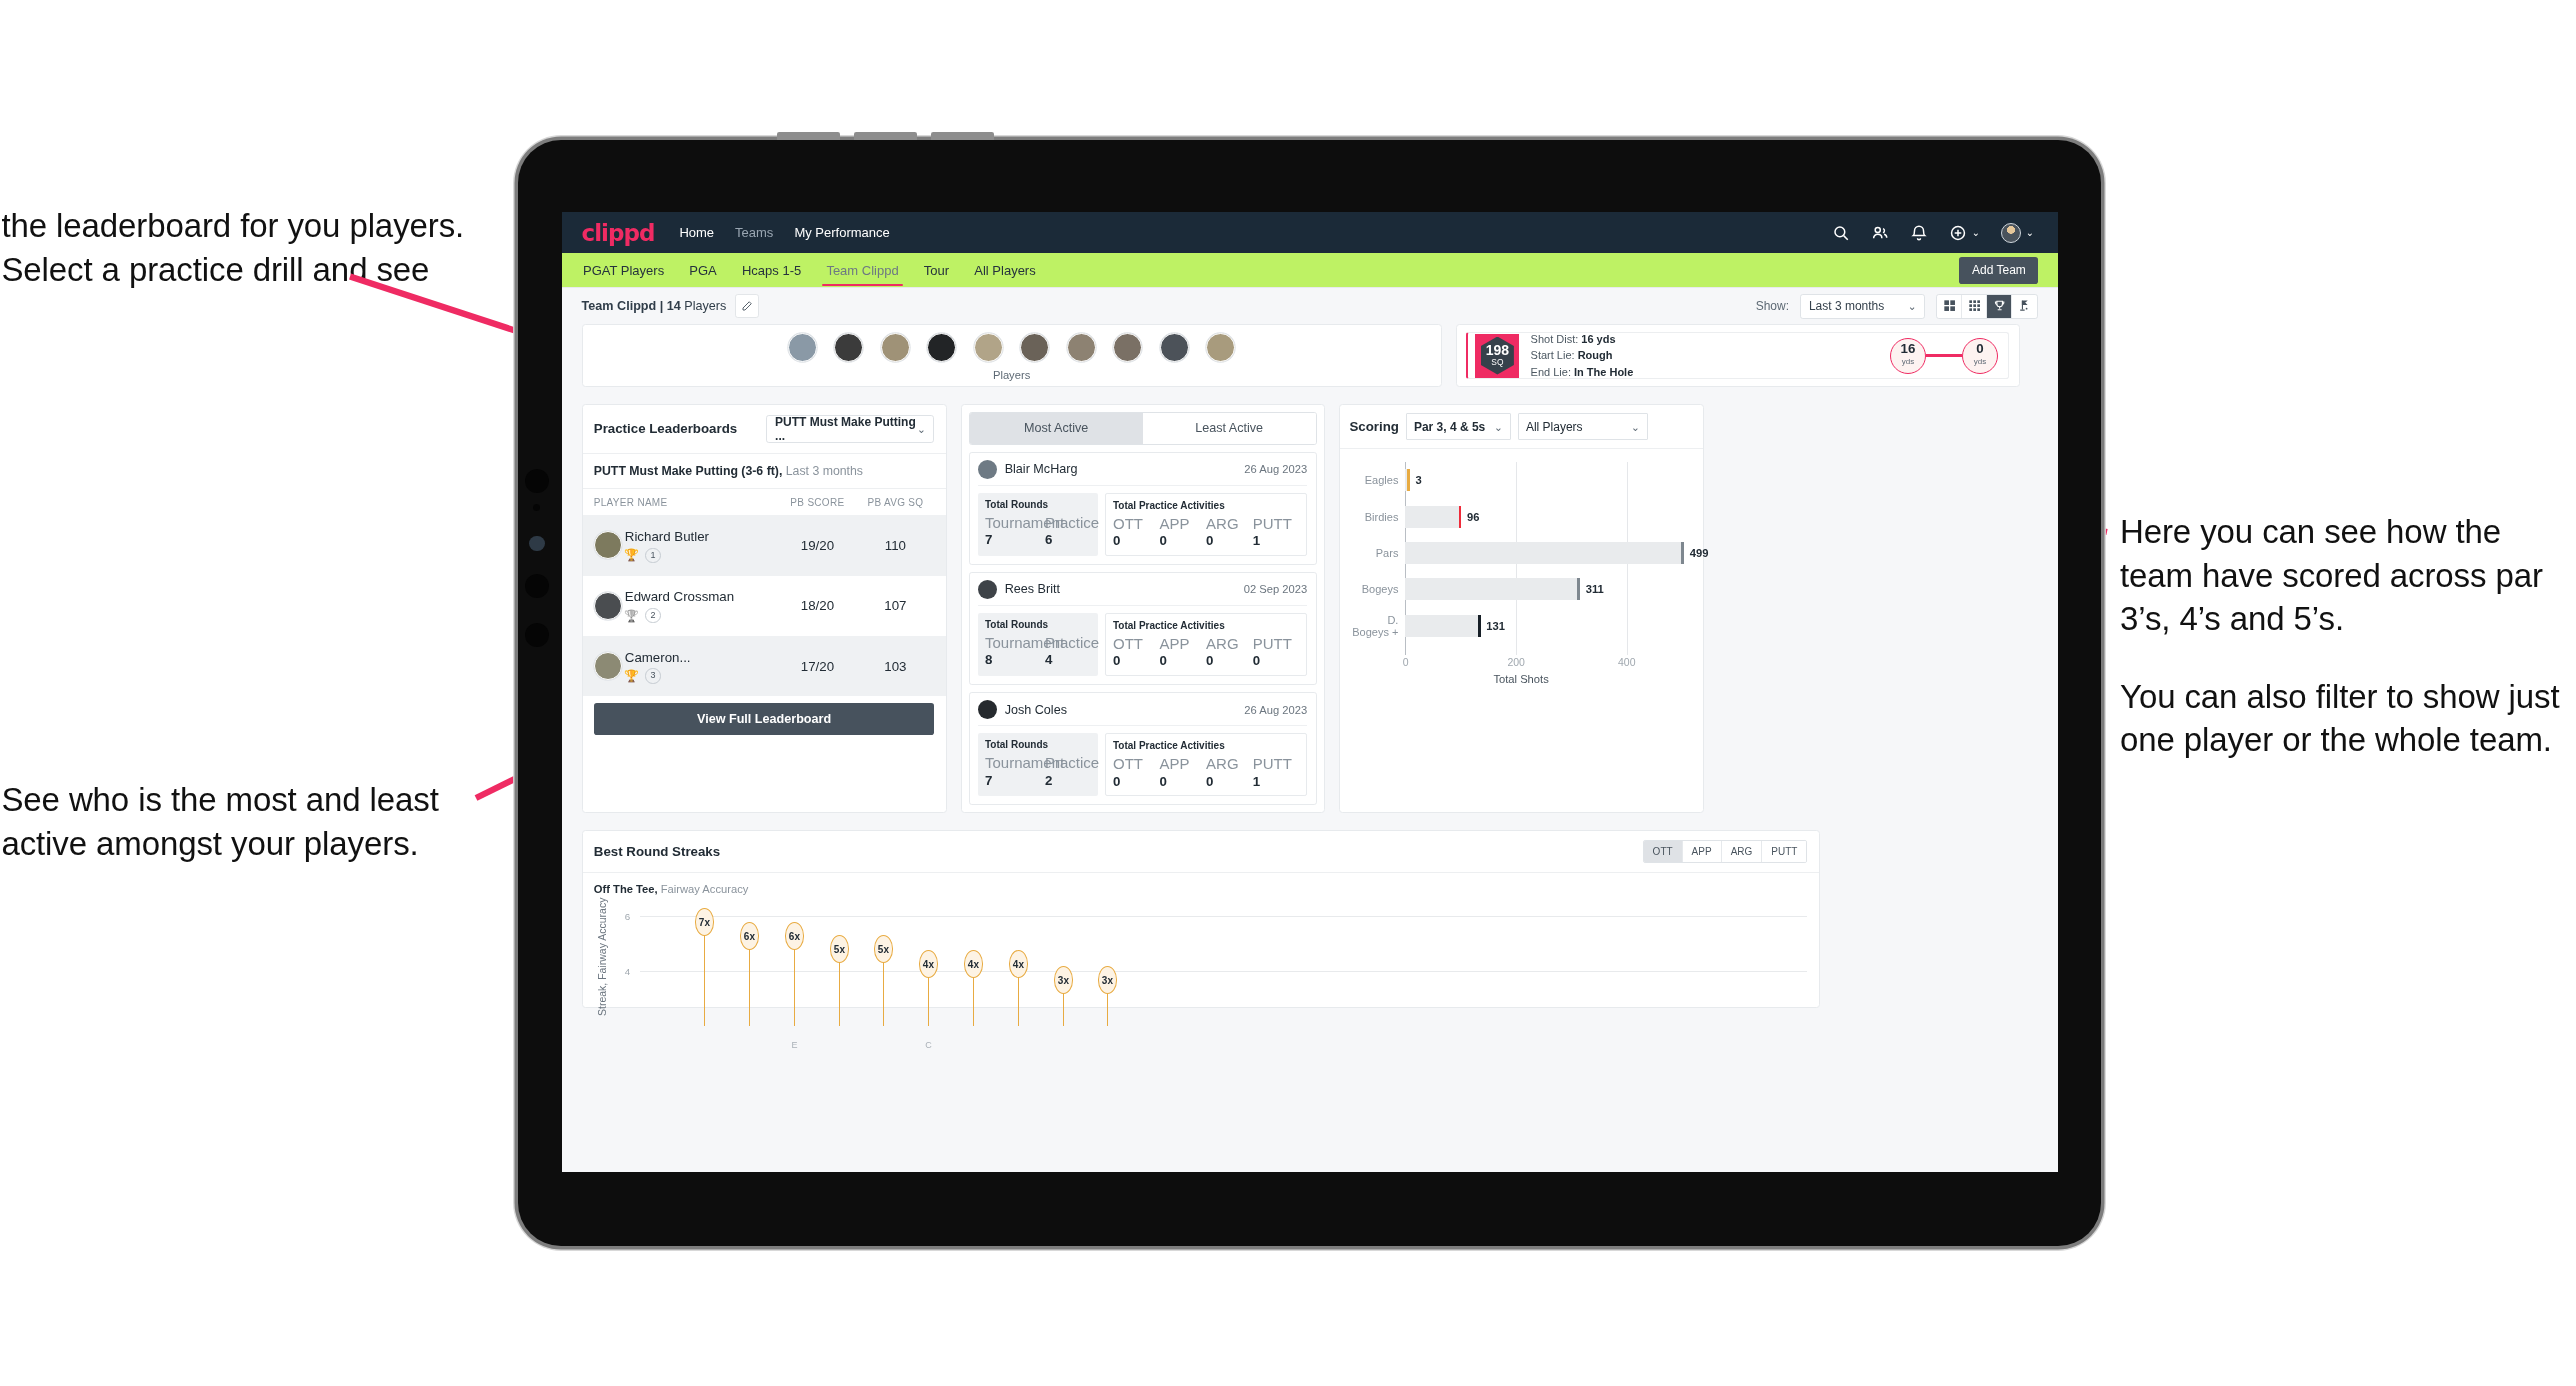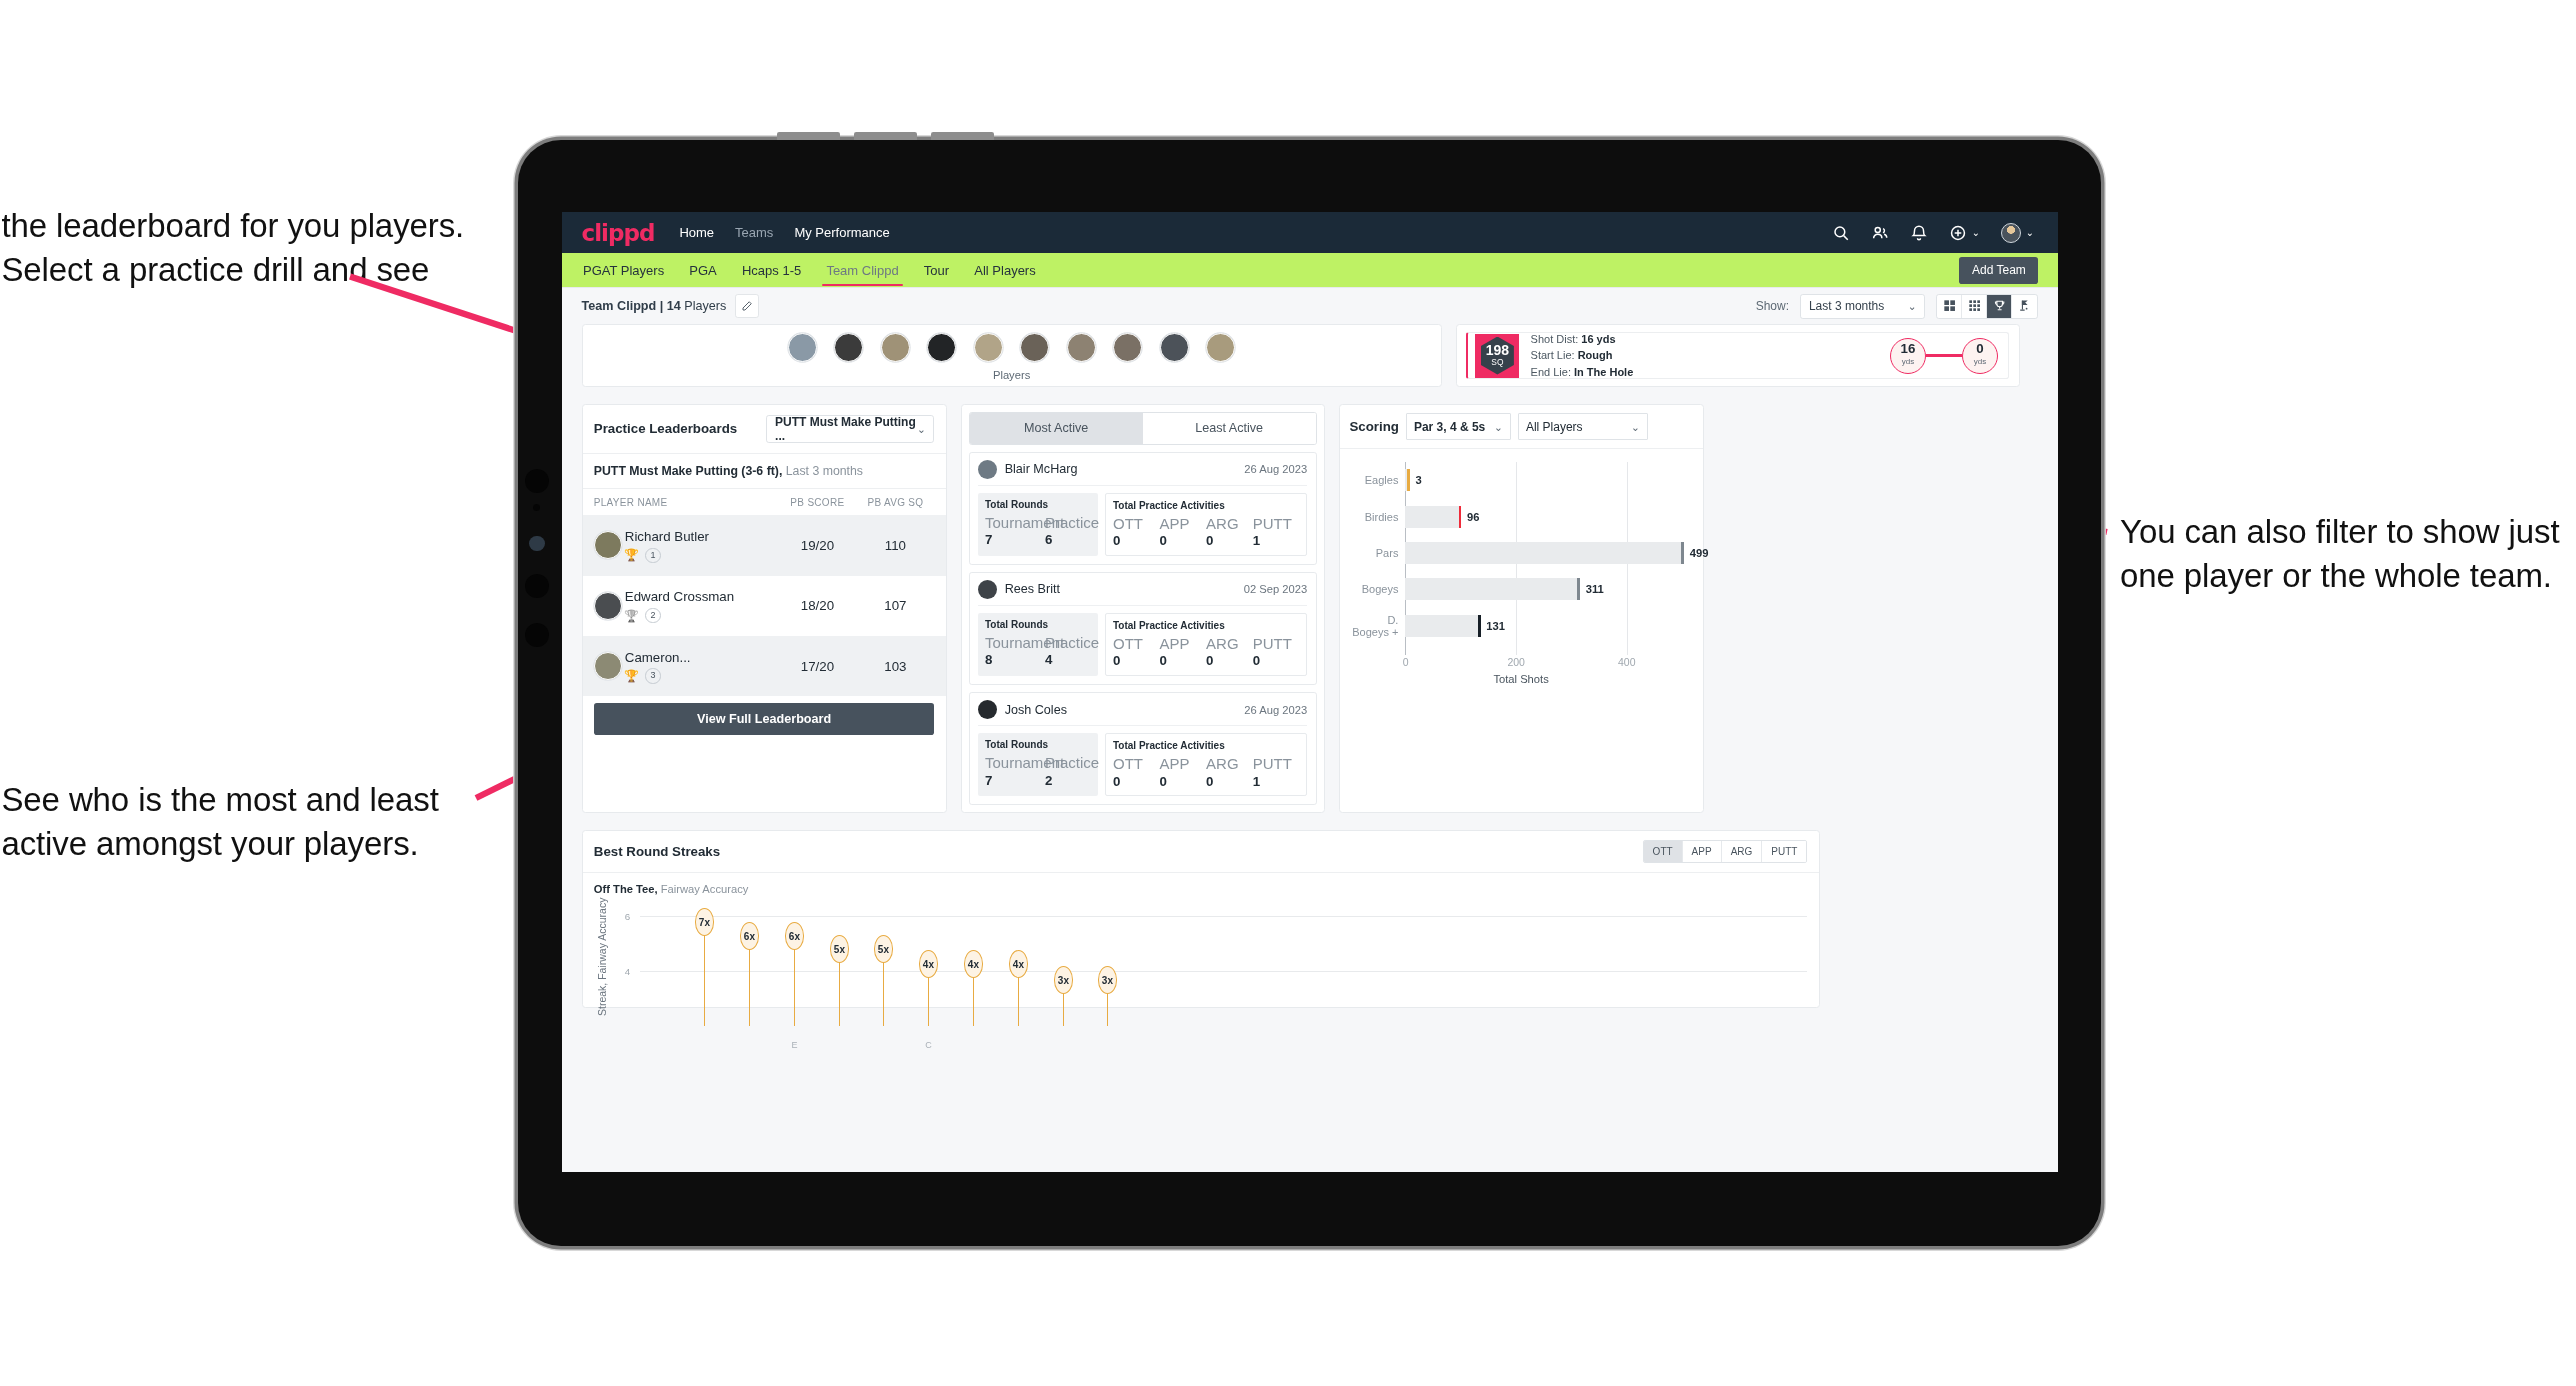--- a/index.html
+++ b/index.html
@@ -228,20 +228,21 @@
 
 <div class="anno" id="anno-left-top">
   <div>the leaderboard for you players.</div>
   <div>Select a practice drill and see</div>
 </div>
 <div class="anno" id="anno-left-bottom">
   <div>See who is the most and least</div>
   <div>active amongst your players.</div>
 </div>
 <div class="anno" id="anno-right">
+  <p>Here you can see how the team have scored across par 3’s, 4’s and 5’s.</p>
   <p>You can also filter to show just one player or the whole team.</p>
 </div>
 
 <svg class="arrow" style="left:0;top:0;width:2576px;height:1386px" viewBox="0 0 3680 1980" width="2576" height="1386">
   <line x1="500" y1="395" x2="1272" y2="648" stroke="#ef2b63" stroke-width="9"></line>
   <polygon points="1272,648 1236,632 1244,660" fill="#ef2b63"></polygon>
   <line x1="680" y1="1140" x2="1616" y2="680" stroke="#ef2b63" stroke-width="9"></line>
   <polygon points="1616,680 1576,684 1592,710" fill="#ef2b63"></polygon>
   <line x1="3010" y1="760" x2="2672" y2="690" stroke="#ef2b63" stroke-width="9"></line>
   <polygon points="2672,690 2706,672 2704,704" fill="#ef2b63"></polygon>

